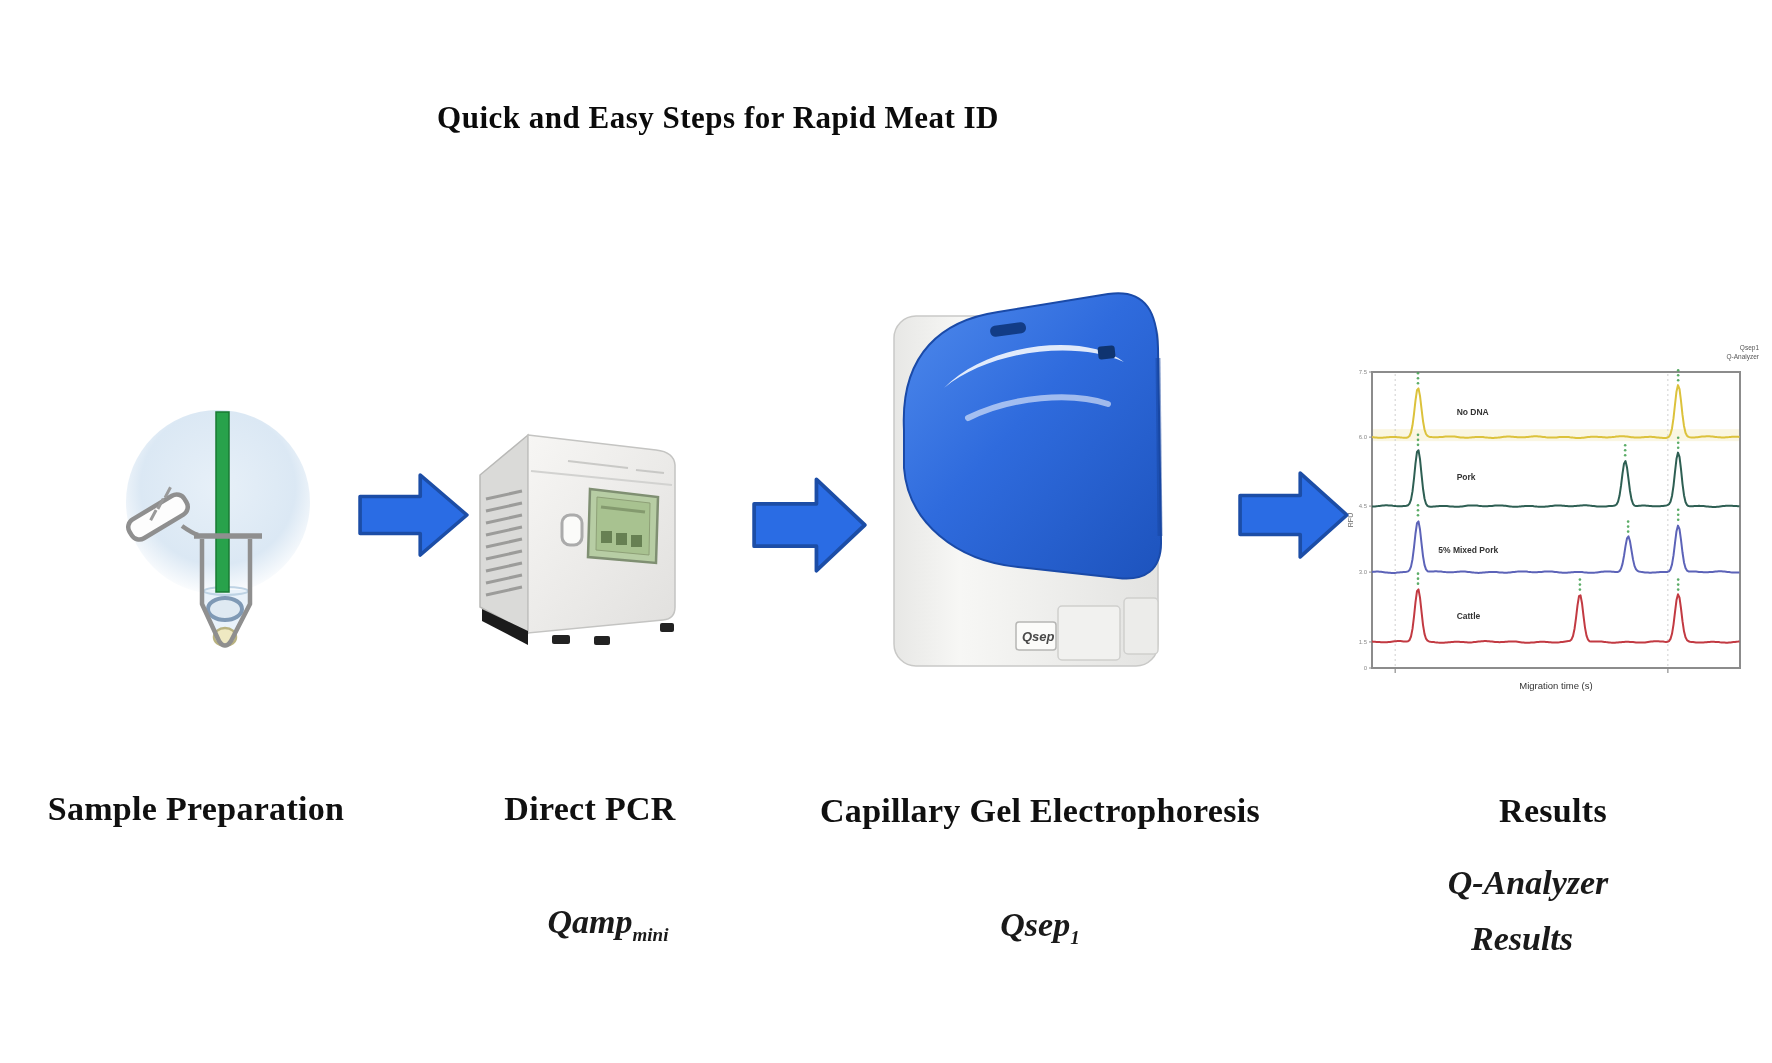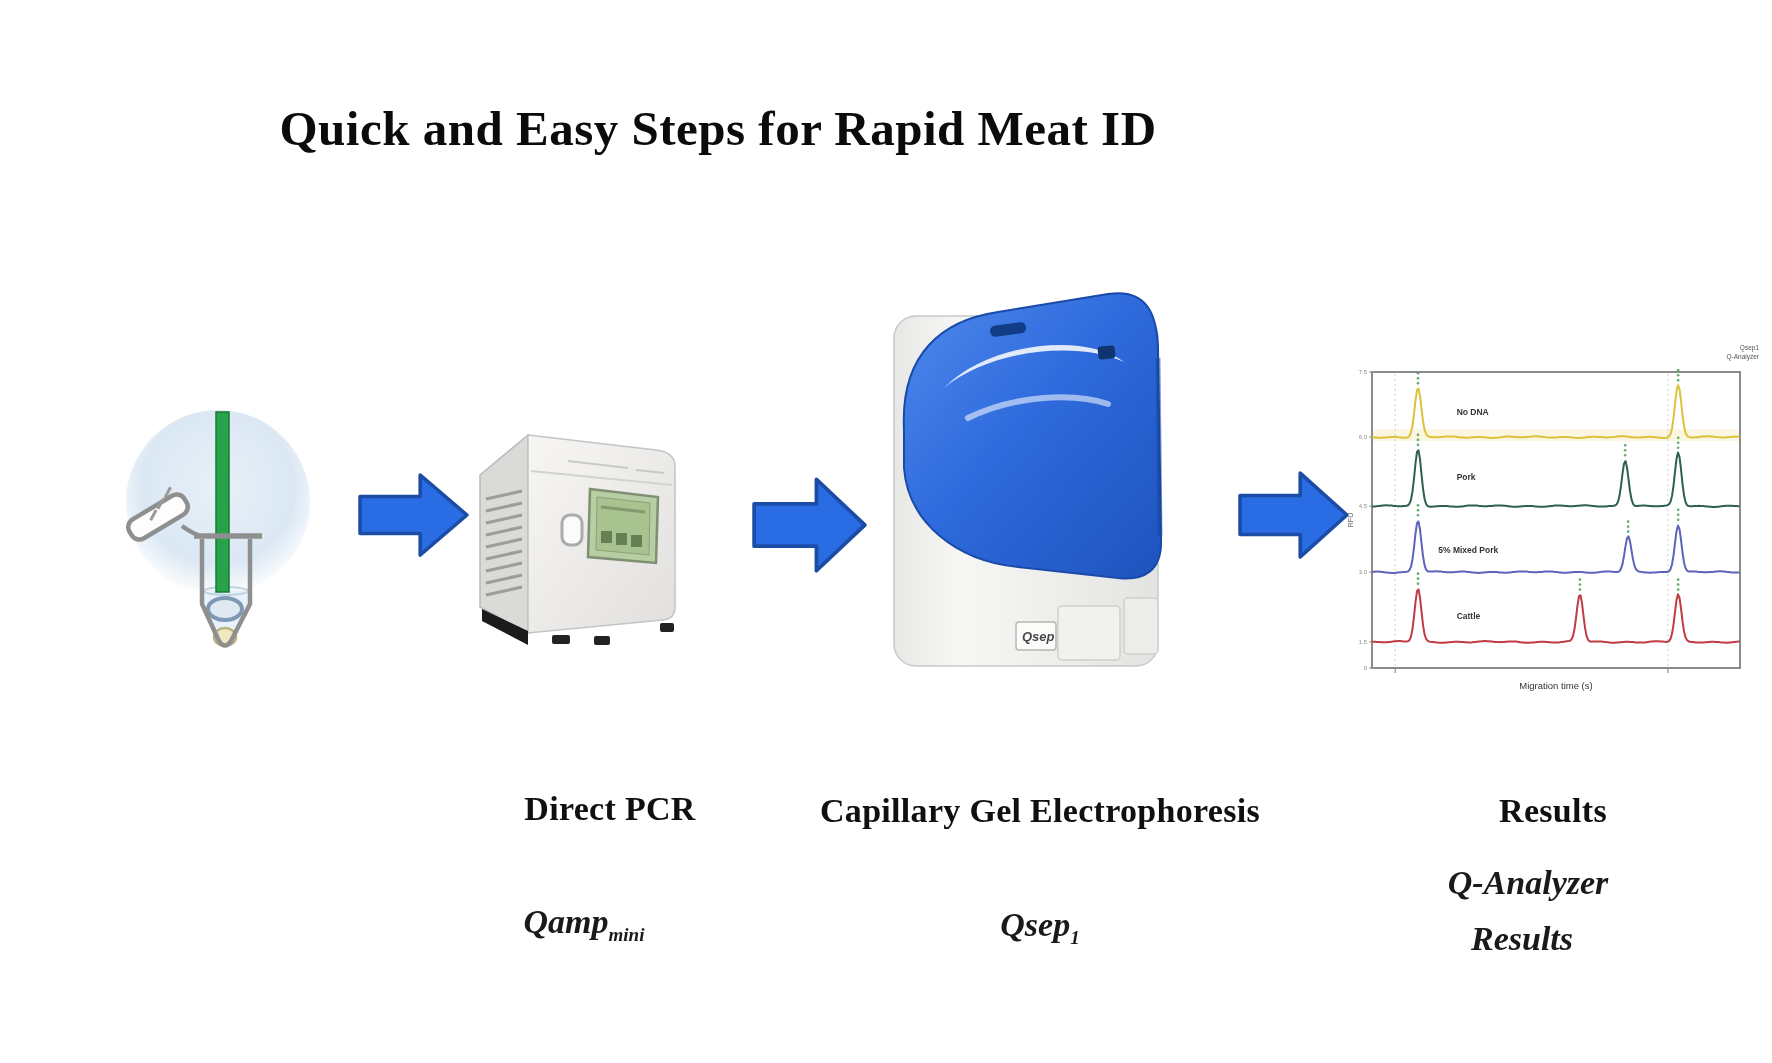--- a/index.html
+++ b/index.html
@@ -2,21 +2,21 @@
 <html style="--arrow-fill: #2a6ce4; --arrow-stroke: #1c4da6;"><head>
 <meta charset="utf-8">
 <style>
   html,body{margin:0;padding:0;background:#ffffff;}
   .canvas{
     position:relative;width:1772px;height:1063px;background:#ffffff;overflow:hidden;
     font-family:"Liberation Serif", serif;
   }
   .page-title{
     position:absolute;top:100px;left:718px;transform:translateX(-50%);
-    font-size:49px;font-weight:bold;color:#0b0b0b;white-space:nowrap;letter-spacing:.5px;
+    font-size:31px;font-weight:bold;color:#0b0b0b;white-space:nowrap;letter-spacing:.5px;
   }
   .abs{position:absolute;}
   .step-label{
     position:absolute;transform:translateX(-50%);font-weight:bold;font-size:34px;
     color:#101010;white-space:nowrap;letter-spacing:.3px;
   }
   .sub-label{
     position:absolute;transform:translateX(-50%);font-style:italic;font-weight:600;
     font-size:34px;color:#1a1a1a;white-space:nowrap;
   }
@@ -206,25 +206,26 @@
       <circle cx="75" cy="235.672" r="1.3" fill="#3f9f4e" opacity="0.85"></circle>
       <circle cx="236.92" cy="251.59199999999998" r="1.3" fill="#3f9f4e" opacity="0.85"></circle>
       <circle cx="236.92" cy="246.59199999999998" r="1.3" fill="#3f9f4e" opacity="0.85"></circle>
       <circle cx="236.92" cy="241.59199999999998" r="1.3" fill="#3f9f4e" opacity="0.85"></circle>
       <circle cx="335.17600000000004" cy="251.59199999999998" r="1.3" fill="#3f9f4e" opacity="0.85"></circle>
       <circle cx="335.17600000000004" cy="246.59199999999998" r="1.3" fill="#3f9f4e" opacity="0.85"></circle>
       <circle cx="335.17600000000004" cy="241.59199999999998" r="1.3" fill="#3f9f4e" opacity="0.85"></circle>
       <text x="113.64" y="280.952" font-size="8.5" font-weight="bold" fill="#333">Cattle</text>
     </svg>
 
-  <div class="step-label" style="left:590px;top:790px;margin-left:20px;">Direct PCR</div>
+  <div class="step-label" style="left:196px;top:790px;">Sample Preparation</div>
+  <div class="step-label" style="left:590px;top:790px;">Direct PCR</div>
   <div class="step-label" style="left:1040px;top:792px;font-family:Liberation Serif, serif;">Capillary Gel Electrophoresis</div>
   <div class="step-label" style="left:1553px;top:792px;">Results</div>
 
-  <div class="sub-label" style="left:584px;top:903px;">
+  <div class="sub-label" style="left:608px;top:903px;">
     <span>Qamp</span><sub>mini</sub>
   </div>
 
   <div class="sub-label" style="left:1040px;top:906px;">
     <span>Qsep</span><sub>1</sub>
   </div>
 
   <div class="sub-label" style="left:1528px;top:864px;">Q-Analyzer</div>
   <div class="sub-label" style="left:1522px;top:920px;">Results</div>
 

